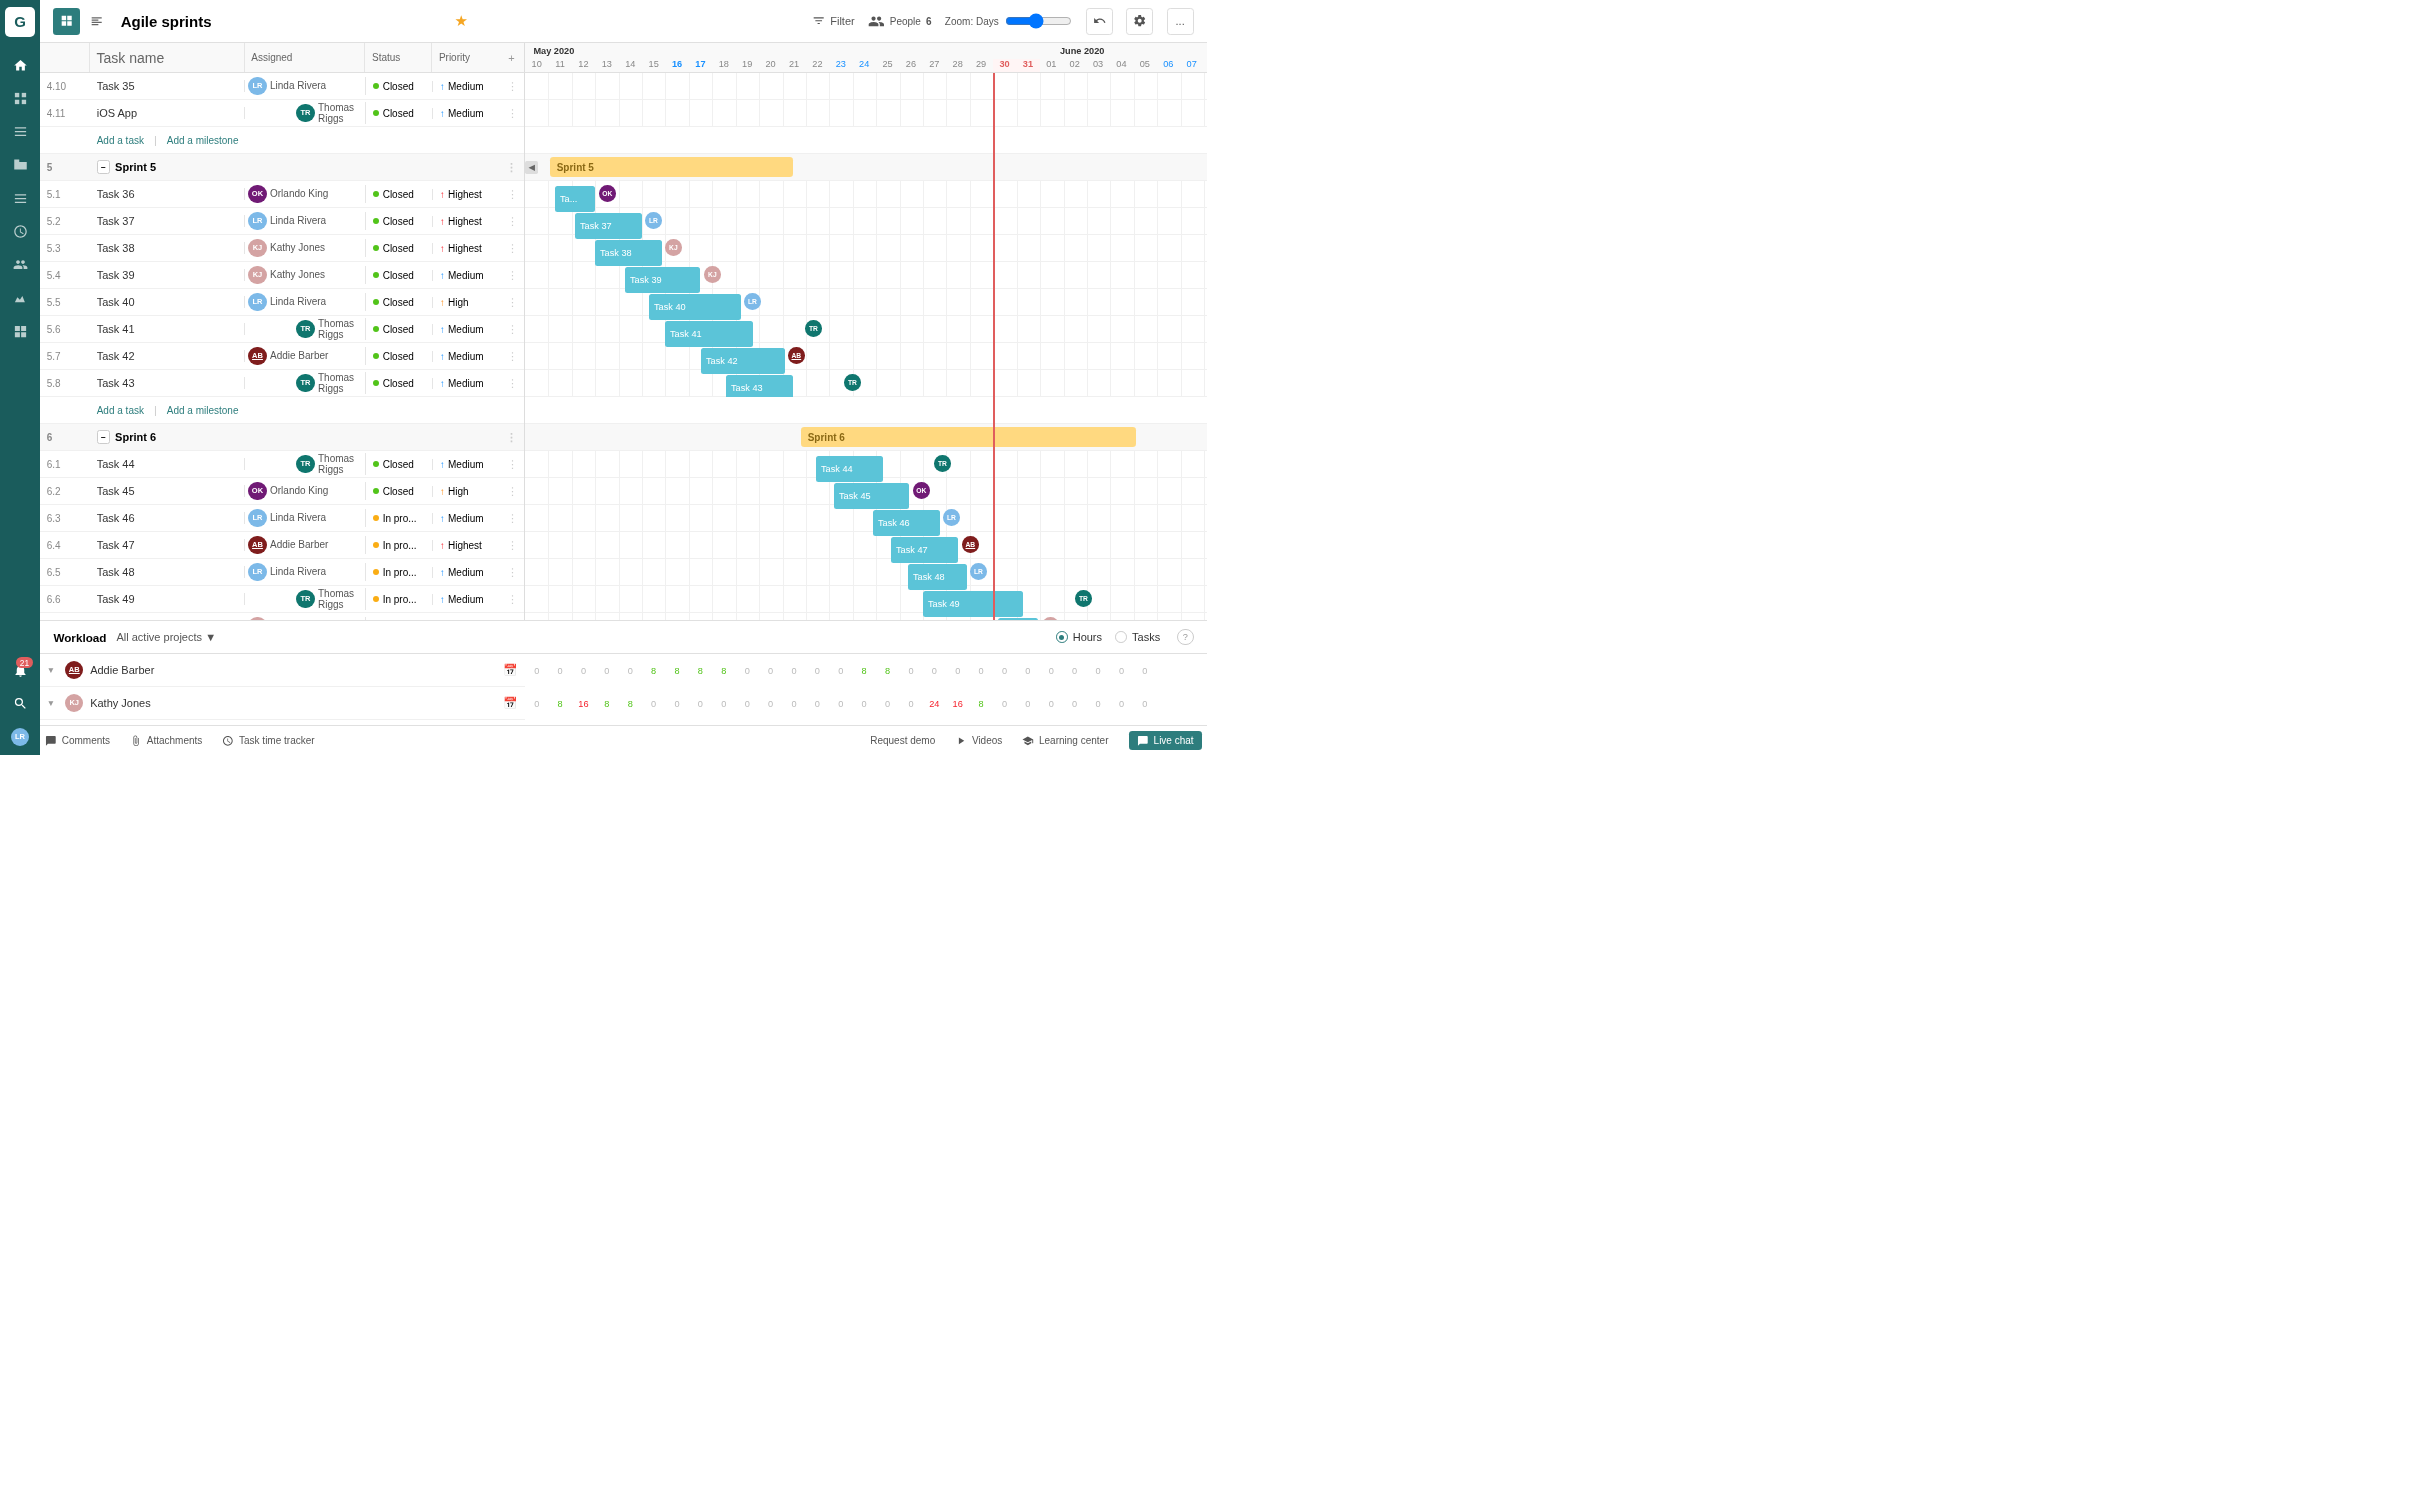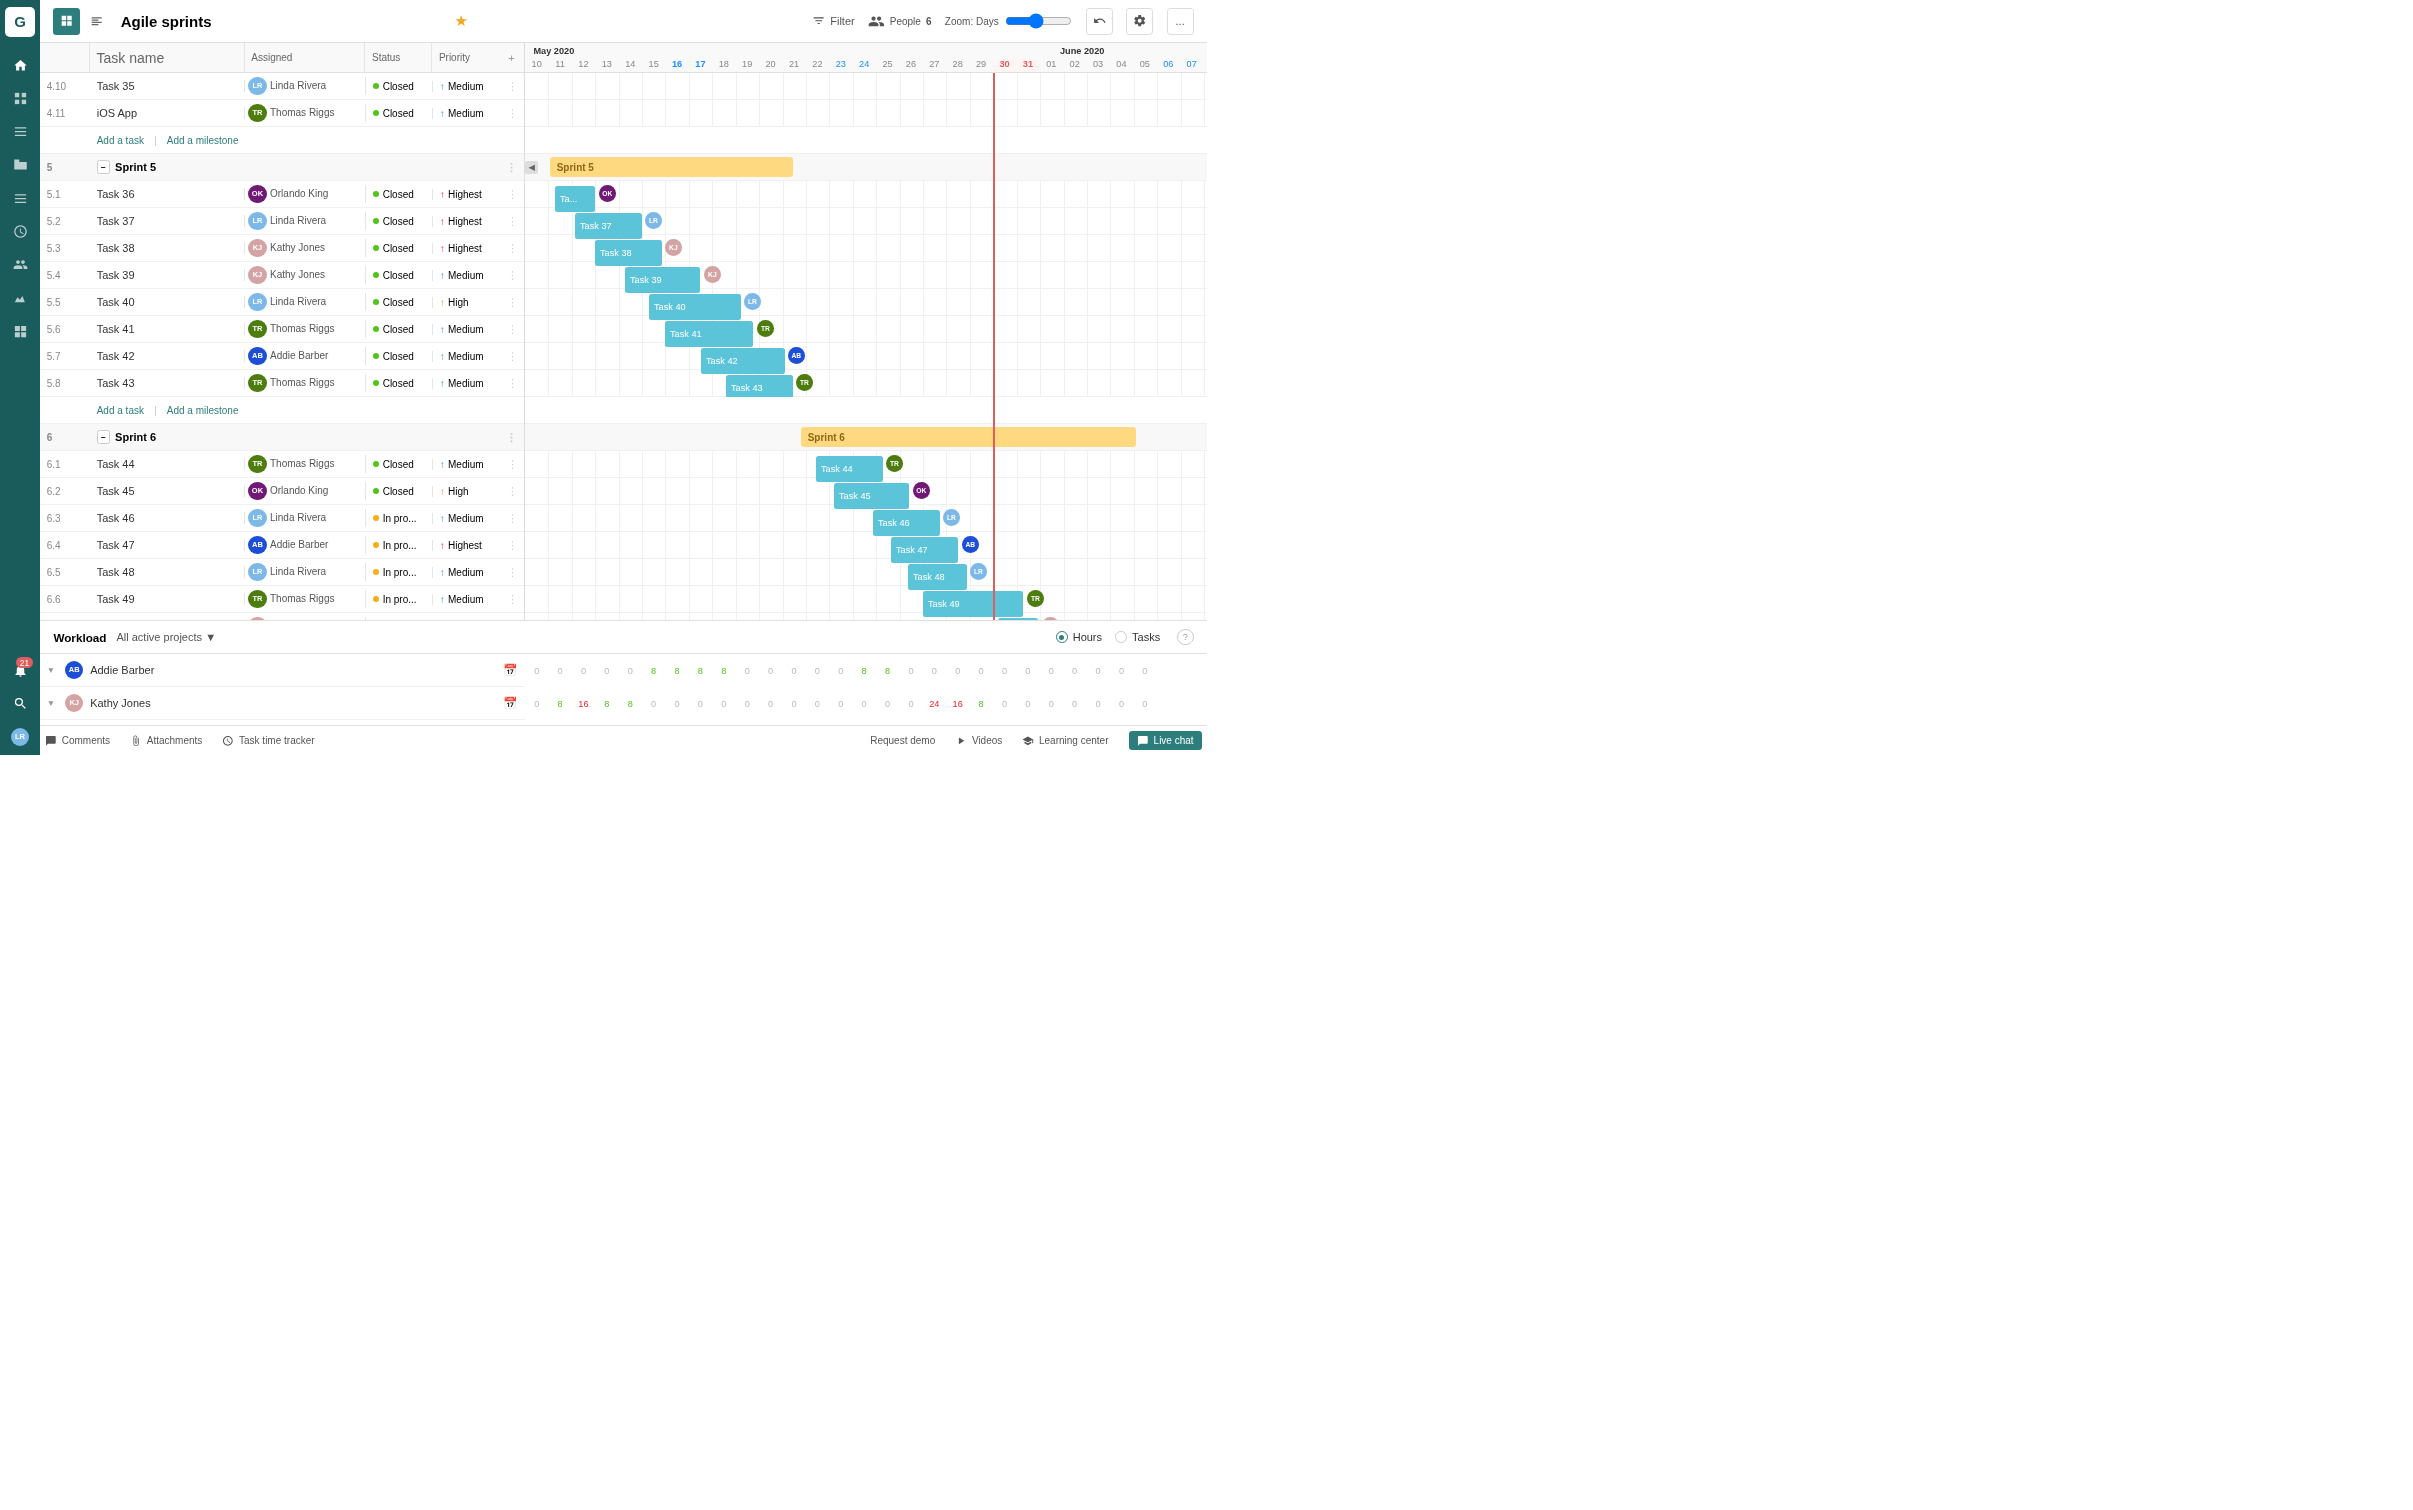--- a/index.html
+++ b/index.html
@@ -69,24 +69,24 @@
     .status-inprog { background: #faad14; }
     .status-open { background: #bfbfbf; }
 
     .priority-arrow { font-size: 10px; }
     .priority-highest { color: #f5222d; }
     .priority-high { color: #fa8c16; }
     .priority-medium { color: #1890ff; }
 
     .avatar { width: 18.4px; height: 18.4px; border-radius: 50%; background: #ddd; flex-shrink: 0; display: flex; align-items: center; justify-content: center; font-size: 7.5px; font-weight: bold; color: #fff; overflow: hidden; }
     .avatar-linda { background: #7cb9e8; }
-    .avatar-thomas { background: #4d7c0f; }
+    .avatar-thomas { background: #0f766e; margin-left: 48px; }
     .avatar-kathy { background: #d4a3a3; }
     .avatar-orlando { background: #701a75; }
-    .avatar-addie { background: #1d4ed8; }
+    .avatar-addie { background: #7f1d1d; text-decoration: underline; }
 
     .group-expand { width: 13.4px; height: 13.4px; border: 0.8px solid #ccc; border-radius: 2.5px; display: flex; align-items: center; justify-content: center; cursor: pointer; font-size: 8.4px; margin-right: 5px; background: #fff; }
     .add-link { color: #2d7d7d; text-decoration: none; font-size: 10px; cursor: pointer; }
     .separator { color: #ccc; margin: 0 3.3px; }
 
     
     .gantt-chart { position: relative; }
     .gantt-chart-row { height: 27px; border-bottom: 0.8px solid #f0f0f0; position: relative; }
     .gantt-chart-row.group-row { background: #f8f8f8; }
     .gantt-chart-row.add-row { background: #fff; }

